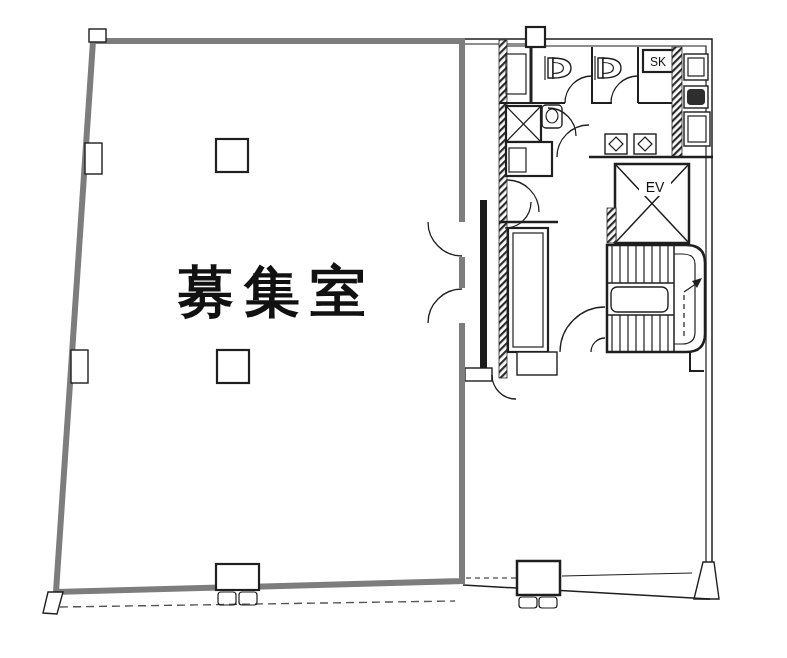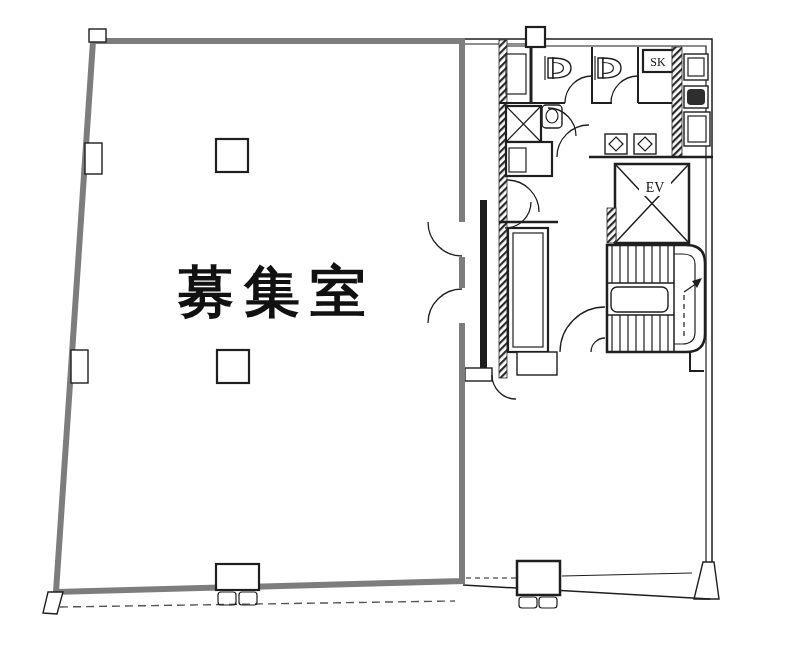--- a/index.html
+++ b/index.html
@@ -1,17 +1,17 @@
 <!DOCTYPE html>
 <html style="--bg: #ffffff; --wall_gray: #7d7d7d; --line: #1f1f1f; --ground_dash: #555555;"><head>
 <meta charset="utf-8">
 <style>
   html,body{margin:0;padding:0;background:var(--bg,#fff);}
   .canvas{position:relative;width:787px;height:658px;background:var(--bg,#fff);overflow:hidden;
-          font-family:Liberation Serif, serif;}
+          font-family:Liberation Sans, sans-serif;}
   svg{position:absolute;left:0;top:0;}
   .g-wall{stroke:var(--wall_gray,#7d7d7d);stroke-width:6;fill:#ffffff;}
   .w1{stroke:var(--line,#1f1f1f);stroke-width:1.2;fill:none;}
   .w15{stroke:var(--line,#1f1f1f);stroke-width:1.5;fill:none;}
   .w2{stroke:var(--line,#1f1f1f);stroke-width:2;fill:none;}
   .w25{stroke:var(--line,#1f1f1f);stroke-width:2.5;fill:none;}
   .w3{stroke:var(--line,#1f1f1f);stroke-width:3;fill:none;}
   .fw1{stroke:var(--line,#1f1f1f);stroke-width:1.4;fill:#ffffff;}
   .fw2{stroke:var(--line,#1f1f1f);stroke-width:2.2;fill:#ffffff;}
   .fw25{stroke:var(--line,#1f1f1f);stroke-width:2.5;fill:#ffffff;}

